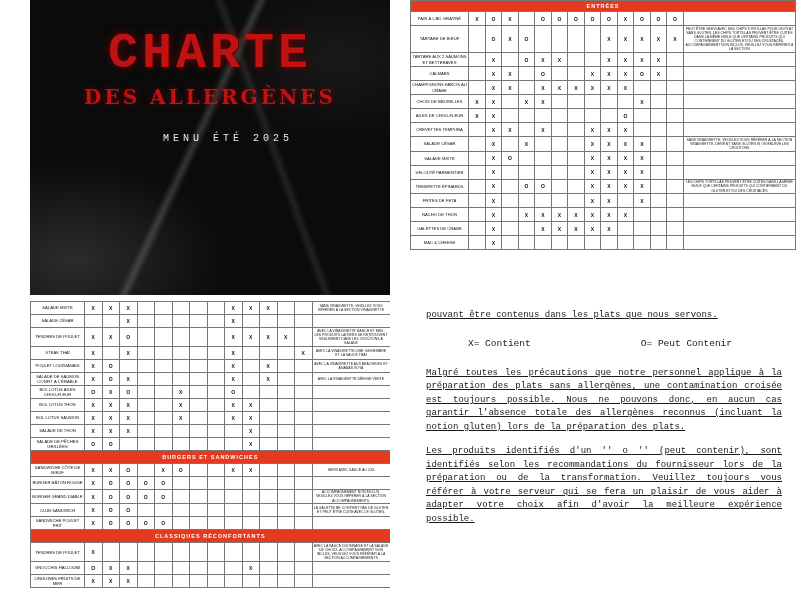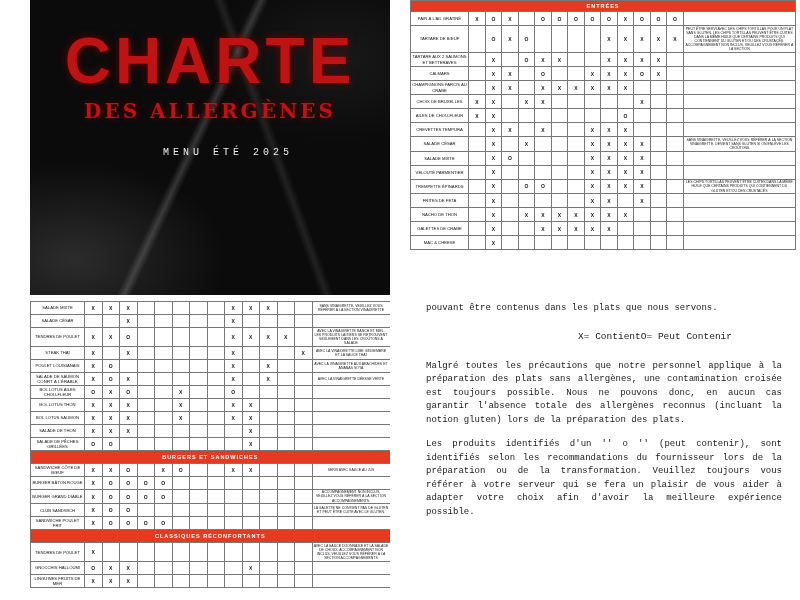--- a/index.html
+++ b/index.html
@@ -10,22 +10,22 @@
 
   
   .cover{left:30px;top:0;width:360px;height:295px;
     background:
       linear-gradient(115deg, transparent 45%, rgba(200,200,200,.22) 46.5%, transparent 48%),
       linear-gradient(70deg, transparent 62%, rgba(170,170,170,.14) 63.5%, transparent 65%),
       radial-gradient(ellipse 220px 140px at 12% 88%, rgba(120,120,120,.30), transparent 70%),
       radial-gradient(ellipse 180px 120px at 85% 20%, rgba(90,90,90,.18), transparent 70%),
       #0b0b0b;
     color:#fff;text-align:center;}
-  .cover-title{margin:28px 0 0 0;font-family:Liberation Sans, sans-serif;font-weight:bold;
-    font-size:64px;line-height:1.05;color:var(--title-red,#bf1212);letter-spacing:4px;
+  .cover-title{margin:28px 0 0 0;font-family:Liberation Mono, monospace;font-weight:bold;
+    font-size:50px;line-height:1.05;color:var(--title-red,#bf1212);letter-spacing:4px;
     text-shadow:0 0 9px rgba(120,0,0,.85),1px 1px 0 rgba(60,0,0,.8);}
   .cover-sub{margin:4px 0 0 0;font-family:"DejaVu Serif",serif;font-weight:bold;
     font-size:20px;color:var(--title-red,#bf1212);letter-spacing:3px;
     text-shadow:0 0 6px rgba(120,0,0,.8);}
   .cover-menu{margin-top:24px;font-size:10px;letter-spacing:4px;color:#eaeaea;
     font-family:"Liberation Mono",monospace;padding-left:36px;}
 
   
   table{border-collapse:collapse;width:100%;table-layout:fixed;}
   td,th{border:0.5px solid #777;padding:0.5px 1px;vertical-align:middle;color:#111;}
@@ -38,23 +38,23 @@
   .page-entrees td{height:12px;}
   .page-cont{left:30px;top:301px;width:360px;height:299px;}
   .page-cont td{height:11px;}
   col.c-name-a{width:58px;} col.c-m-a{width:16.5px;} col.c-note-a{width:112px;}
   col.c-name-b{width:54px;} col.c-m-b{width:17.5px;} col.c-note-b{width:78px;}
 
   
   .page-info{left:410px;top:296px;width:386px;height:304px;
     font-family:"Liberation Mono",monospace;color:#1a1a1a;
     padding:3px 14px 0 16px;font-size:9px;line-height:1.5;text-align:justify;}
-  .page-info p{margin:3px 0 11px 0;}
+  .page-info p{margin:10px 0 11px 0;text-decoration:underline;}
   .intro-tail{margin-bottom:14px !important;}
-  .legend{display:flex;justify-content:flex-end;padding:0 50px 0 42px;
+  .legend{display:flex;justify-content:space-between;padding:0 50px 0 42px;
     margin:2px 0 16px 0;font-size:9.5px;}
 </style>
 </head>
 <body>
 
 <div class="canvas">
 
   <section class="page cover">
     <h1 class="cover-title">CHARTE</h1>
     <h2 class="cover-sub">DES ALLERGÈNES</h2>

